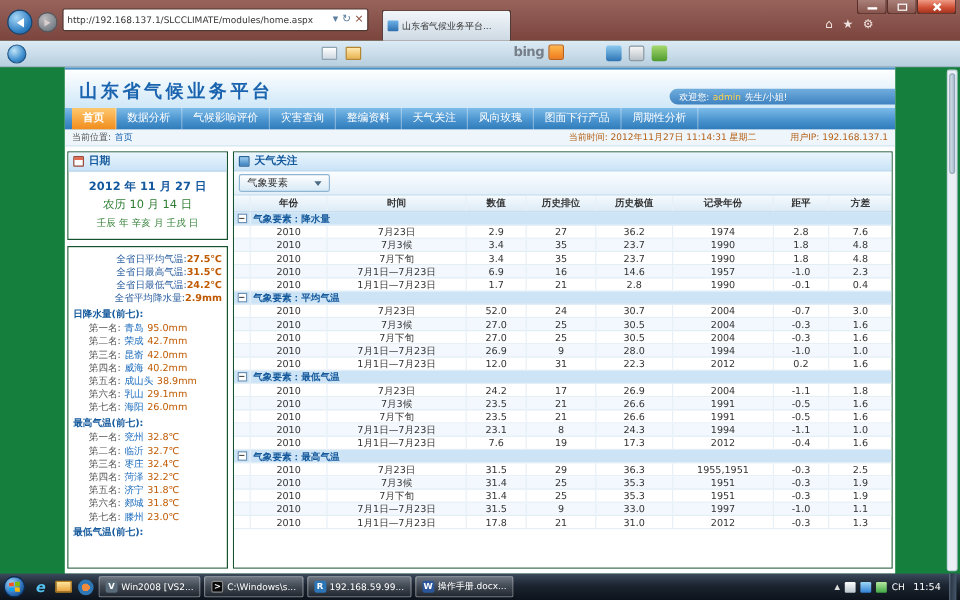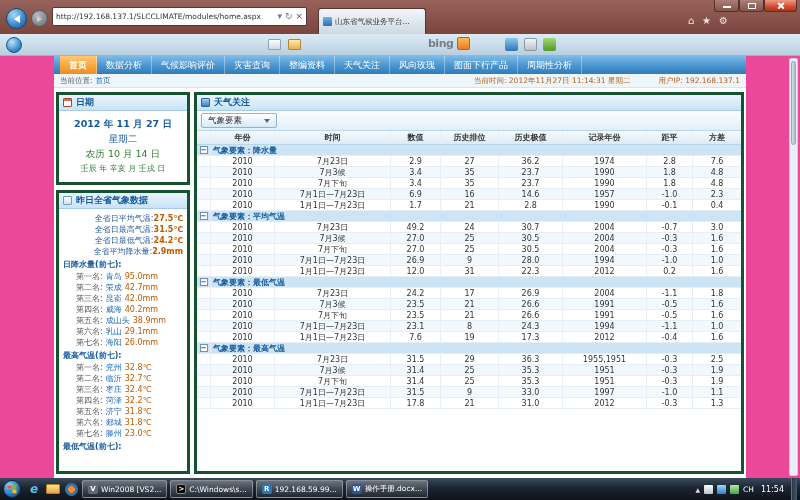--- a/index.html
+++ b/index.html
@@ -1,18 +1,18 @@
 <!DOCTYPE html>
 <html><head>
 <meta charset="utf-8">
 <style>
   *{margin:0;padding:0;box-sizing:border-box}
   html,body{width:800px;height:500px;overflow:hidden}
   body{font-family:"DejaVu Sans","Liberation Sans",sans-serif;background:#fff;position:relative}
-  .screen{position:absolute;inset:0;background:#ec4899;overflow:hidden}
+  .screen{position:absolute;inset:0;background:#15803d;overflow:hidden}
 
   
   .chrome{position:absolute;top:0;left:0;right:0;height:34px;background:linear-gradient(#97635b,#7b453e);z-index:5}
   .win-controls{position:absolute;top:0;right:3px;display:flex}
   .wbtn{width:25px;height:12px;background:linear-gradient(#a98079,#86544c);border:1px solid #57302b;border-top:none;border-radius:0 0 3px 3px;position:relative;cursor:default}
   .wbtn.close{width:33px;background:linear-gradient(#ef9a84,#cf4d33 60%,#a33420)}
   .g-min{position:absolute;left:8px;bottom:3px;width:8px;height:2px;background:#fff}
   .g-max{position:absolute;left:8px;top:3px;width:8px;height:6px;border:1px solid #fff}
   .g-x1,.g-x2{position:absolute;left:12px;top:2px;width:8px;height:2px;background:#fff}
   .g-x1{transform:rotate(45deg) translate(2px,2px)}
@@ -54,21 +54,21 @@
   .main-nav{height:18px;background:linear-gradient(#7dbbe8,#4a94cf 55%,#2f7cba);display:flex;align-items:stretch;padding-left:6px;flex:none}
   .nav-item{padding:0 9px;line-height:18px;font-size:9px;color:#fff;border-right:1px solid rgba(255,255,255,.35);white-space:nowrap;cursor:default}
   .nav-item.active{background:linear-gradient(#ffc86e,#f08c1c);font-weight:bold}
   .crumb-row{height:14px;background:#eef6fc;border-bottom:1px solid #d3e5f2;display:flex;align-items:center;padding:0 6px;font-size:7.5px;flex:none;white-space:nowrap;overflow:hidden}
   .crumb-label{color:#555;margin-right:3px}
   .crumb-page{color:#1a63ae}
   .status{margin-left:auto;color:#b55f14;display:flex;gap:28px}
   .content{flex:1;display:flex;gap:4px;padding:4px 2px;overflow:hidden}
 
   .sidebar{width:134px;flex:none;display:flex;flex-direction:column;gap:5px;overflow:hidden}
-  .panel{border:3px solid #14532d;background:#fff;display:flex;flex-direction:column;overflow:hidden}
+  .panel{border:1px solid #14532d;background:#fff;display:flex;flex-direction:column;overflow:hidden}
   .panel.grow{flex:1}
   .p-head{height:16px;flex:none;background:linear-gradient(#eaf5fd,#c9e3f6);border-bottom:1px solid #a6cbe8;display:flex;align-items:center;gap:4px;padding:0 4px;font-size:9px;font-weight:bold;color:#14599c;white-space:nowrap;overflow:hidden}
   .p-ico{width:9px;height:9px;border-radius:1px;flex:none}
   .p-ico.cal{background:linear-gradient(#e66a4e 30%,#fdfdfd 31%);border:1px solid #9c4a38}
   .p-ico.list{background:linear-gradient(#fdfdfd,#cfe2ef);border:1px solid #6f9cc0}
   .p-ico.doc{background:linear-gradient(#9fd0f2,#3b80bd);border:1px solid #2b659a}
   .date-body{padding:5px 2px 6px;text-align:center;font-size:9.5px;line-height:15px;white-space:nowrap;overflow:hidden}
   .date-body .d1{color:#15599e;font-weight:bold}
   .date-body .d2{color:#15599e}
   .date-body .d3{color:#2e7d32}
@@ -175,20 +175,28 @@
     <span class="bing">
       <span class="bing-text">bing</span>
       <span class="bing-tile"></span>
     </span>
     <span class="cb-ico i1"></span>
     <span class="cb-ico i2"></span>
     <span class="cb-ico i3"></span>
   </div>
 
   <div class="pagewrap">
+    <div class="site-header">
+      <div class="site-title">山东省气候业务平台</div>
+      <div class="welcome">
+        <span>欢迎您:</span>
+        <span class="wu">admin</span>
+        <span>先生/小姐!</span>
+      </div>
+    </div>
 
     <div class="main-nav">
         <div class="nav-item active">首页</div>
         <div class="nav-item">数据分析</div>
         <div class="nav-item">气候影响评价</div>
         <div class="nav-item">灾害查询</div>
         <div class="nav-item">整编资料</div>
         <div class="nav-item">天气关注</div>
         <div class="nav-item">风向玫瑰</div>
         <div class="nav-item">图面下行产品</div>
@@ -206,30 +214,25 @@
 
     <div class="content">
       <div class="sidebar">
         <div class="panel">
           <div class="p-head">
             <span class="p-ico cal"></span>
             <span>日期</span>
           </div>
           <div class="date-body">
             <div class="d1">2012 年 11 月 27 日</div>
-            <div class="d2">星期二</div>
             <div class="d3">农历 10 月 14 日</div>
             <div class="d4">壬辰 年 辛亥 月 壬戌 日</div>
           </div>
         </div>
         <div class="panel grow">
-          <div class="p-head">
-            <span class="p-ico list"></span>
-            <span>昨日全省气象数据</span>
-          </div>
           <div class="weather-list">
               <div class="stat-row">
                 <span class="stat-label">全省日平均气温:</span>
                 <span class="stat-value">27.5℃</span>
               </div>
               <div class="stat-row">
                 <span class="stat-label">全省日最高气温:</span>
                 <span class="stat-value">31.5℃</span>
               </div>
               <div class="stat-row">
@@ -401,21 +404,21 @@
                 <div class="t-cell c8">0.4</div>
               </div>
               <div class="t-row t-section">
                 <div class="t-cell c0"><span class="expander">−</span></div>
                 <div class="t-cell section-title">气象要素：平均气温</div>
               </div>
               <div class="t-row t-data">
                 <div class="t-cell c0"></div>
                 <div class="t-cell c1">2010</div>
                 <div class="t-cell c2">7月23日</div>
-                <div class="t-cell c3">49.2</div>
+                <div class="t-cell c3">52.0</div>
                 <div class="t-cell c4">24</div>
                 <div class="t-cell c5">30.7</div>
                 <div class="t-cell c6">2004</div>
                 <div class="t-cell c7">-0.7</div>
                 <div class="t-cell c8">3.0</div>
               </div>
               <div class="t-row t-data alt">
                 <div class="t-cell c0"></div>
                 <div class="t-cell c1">2010</div>
                 <div class="t-cell c2">7月3候</div>

